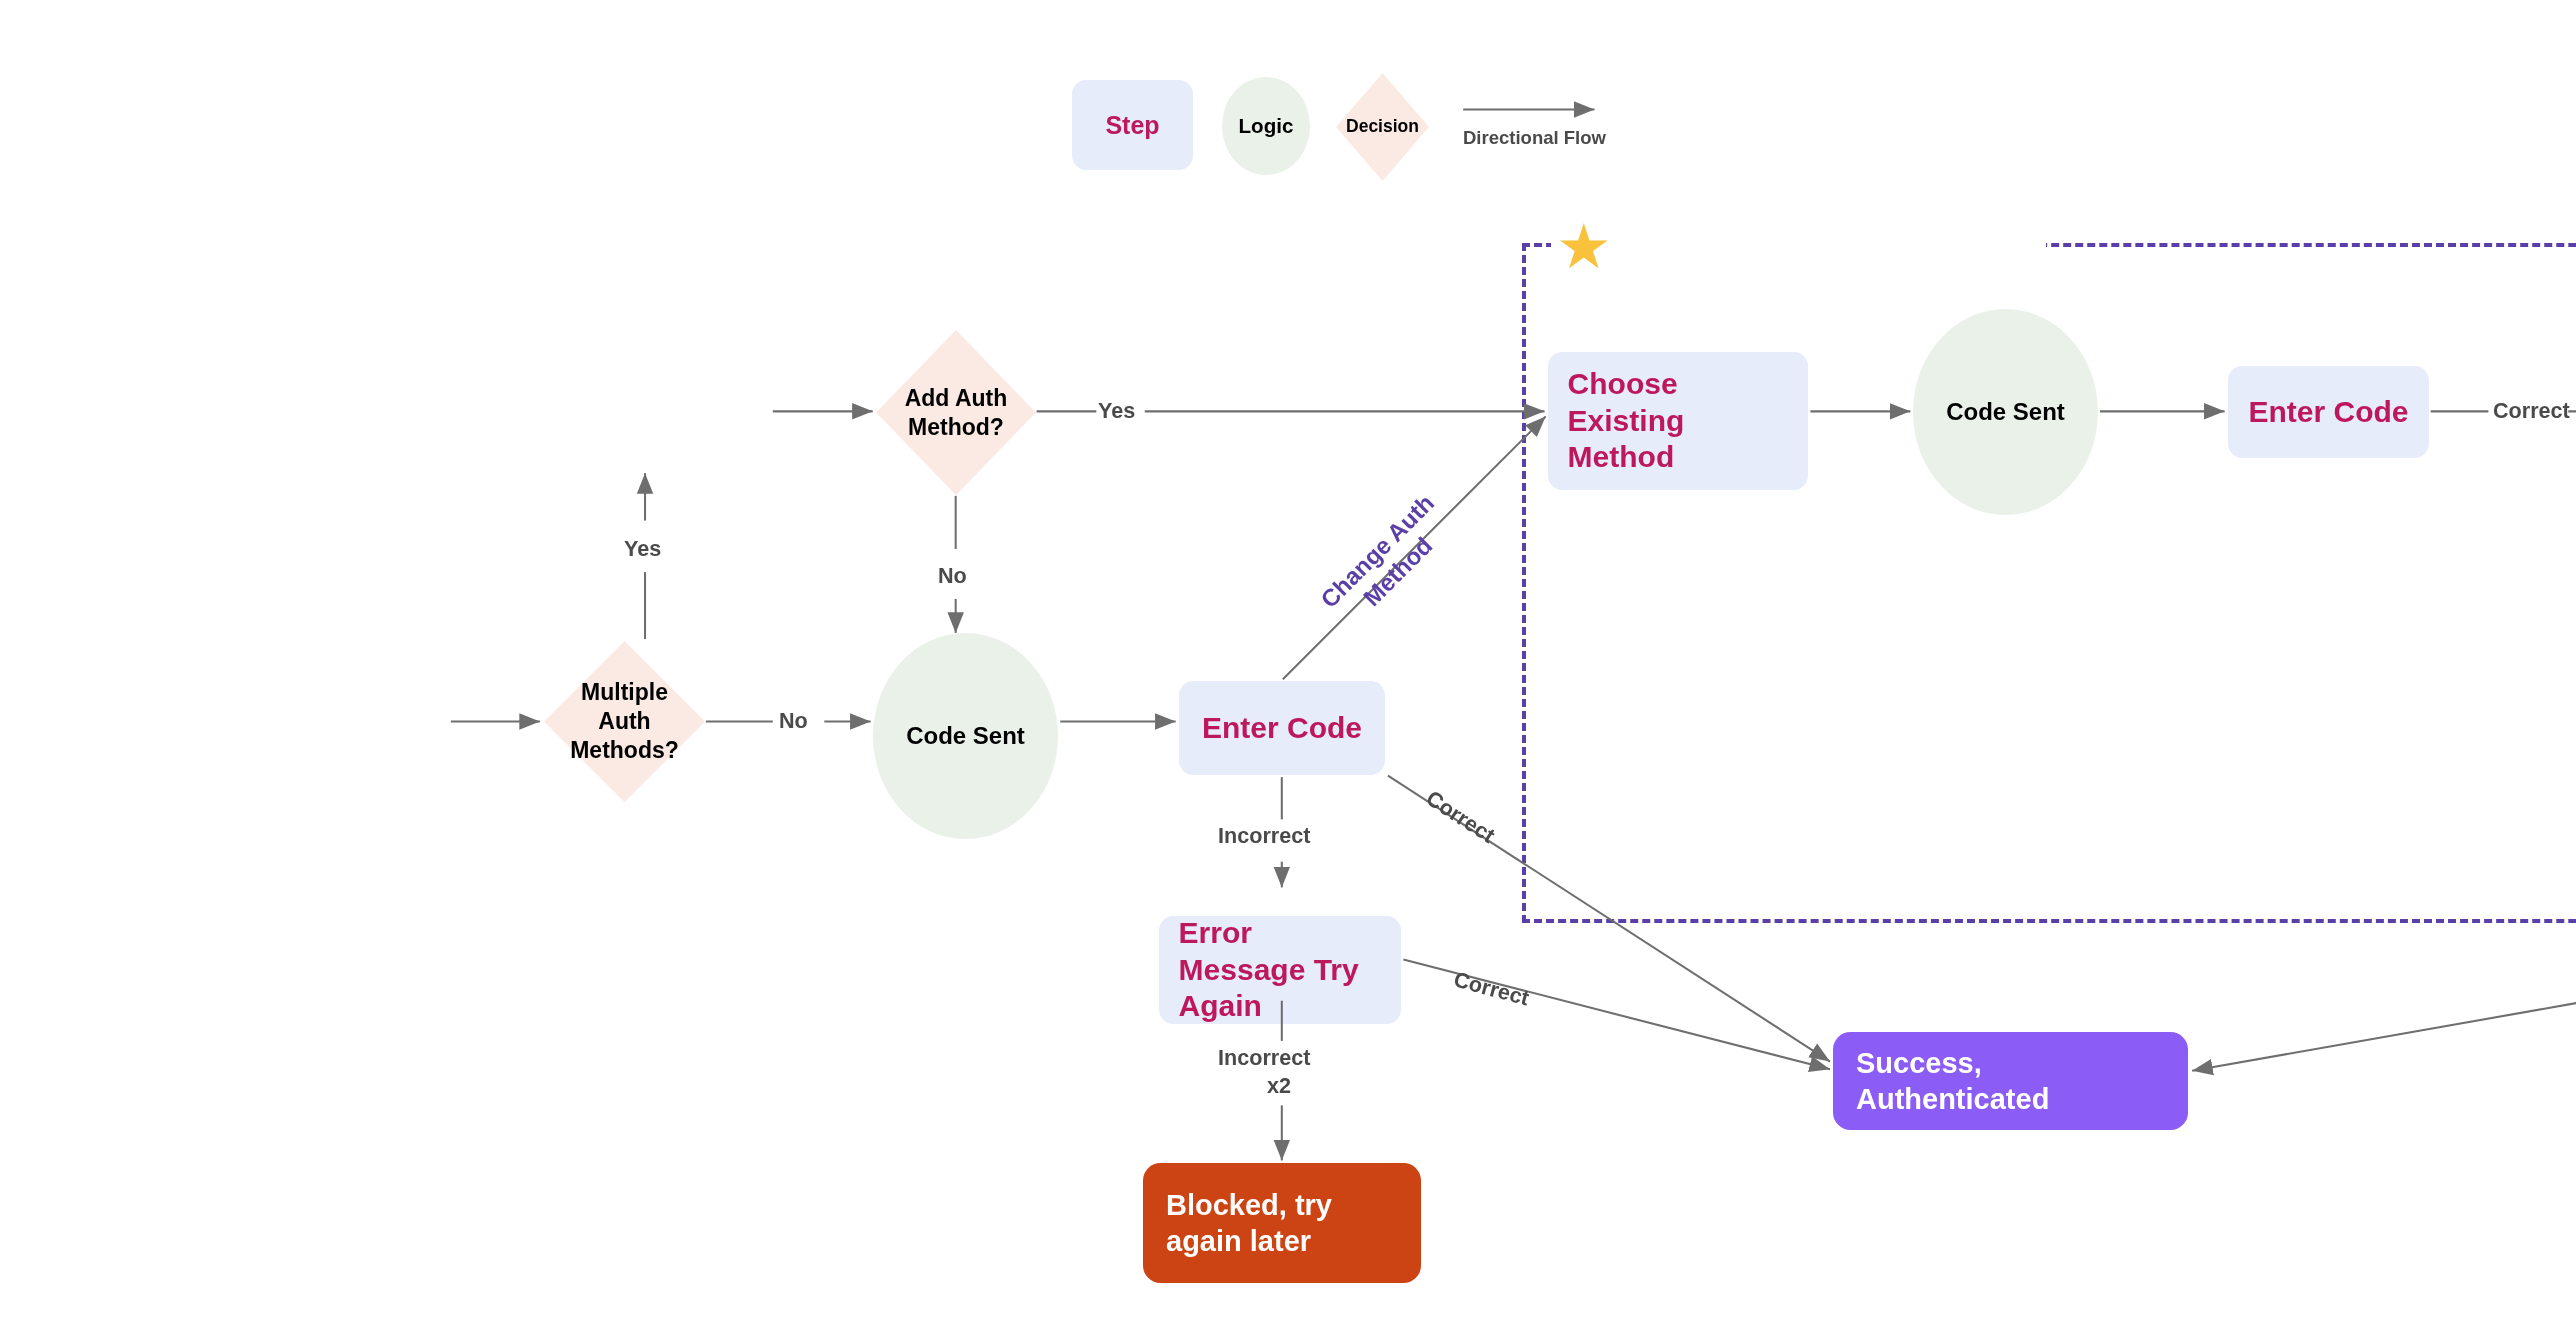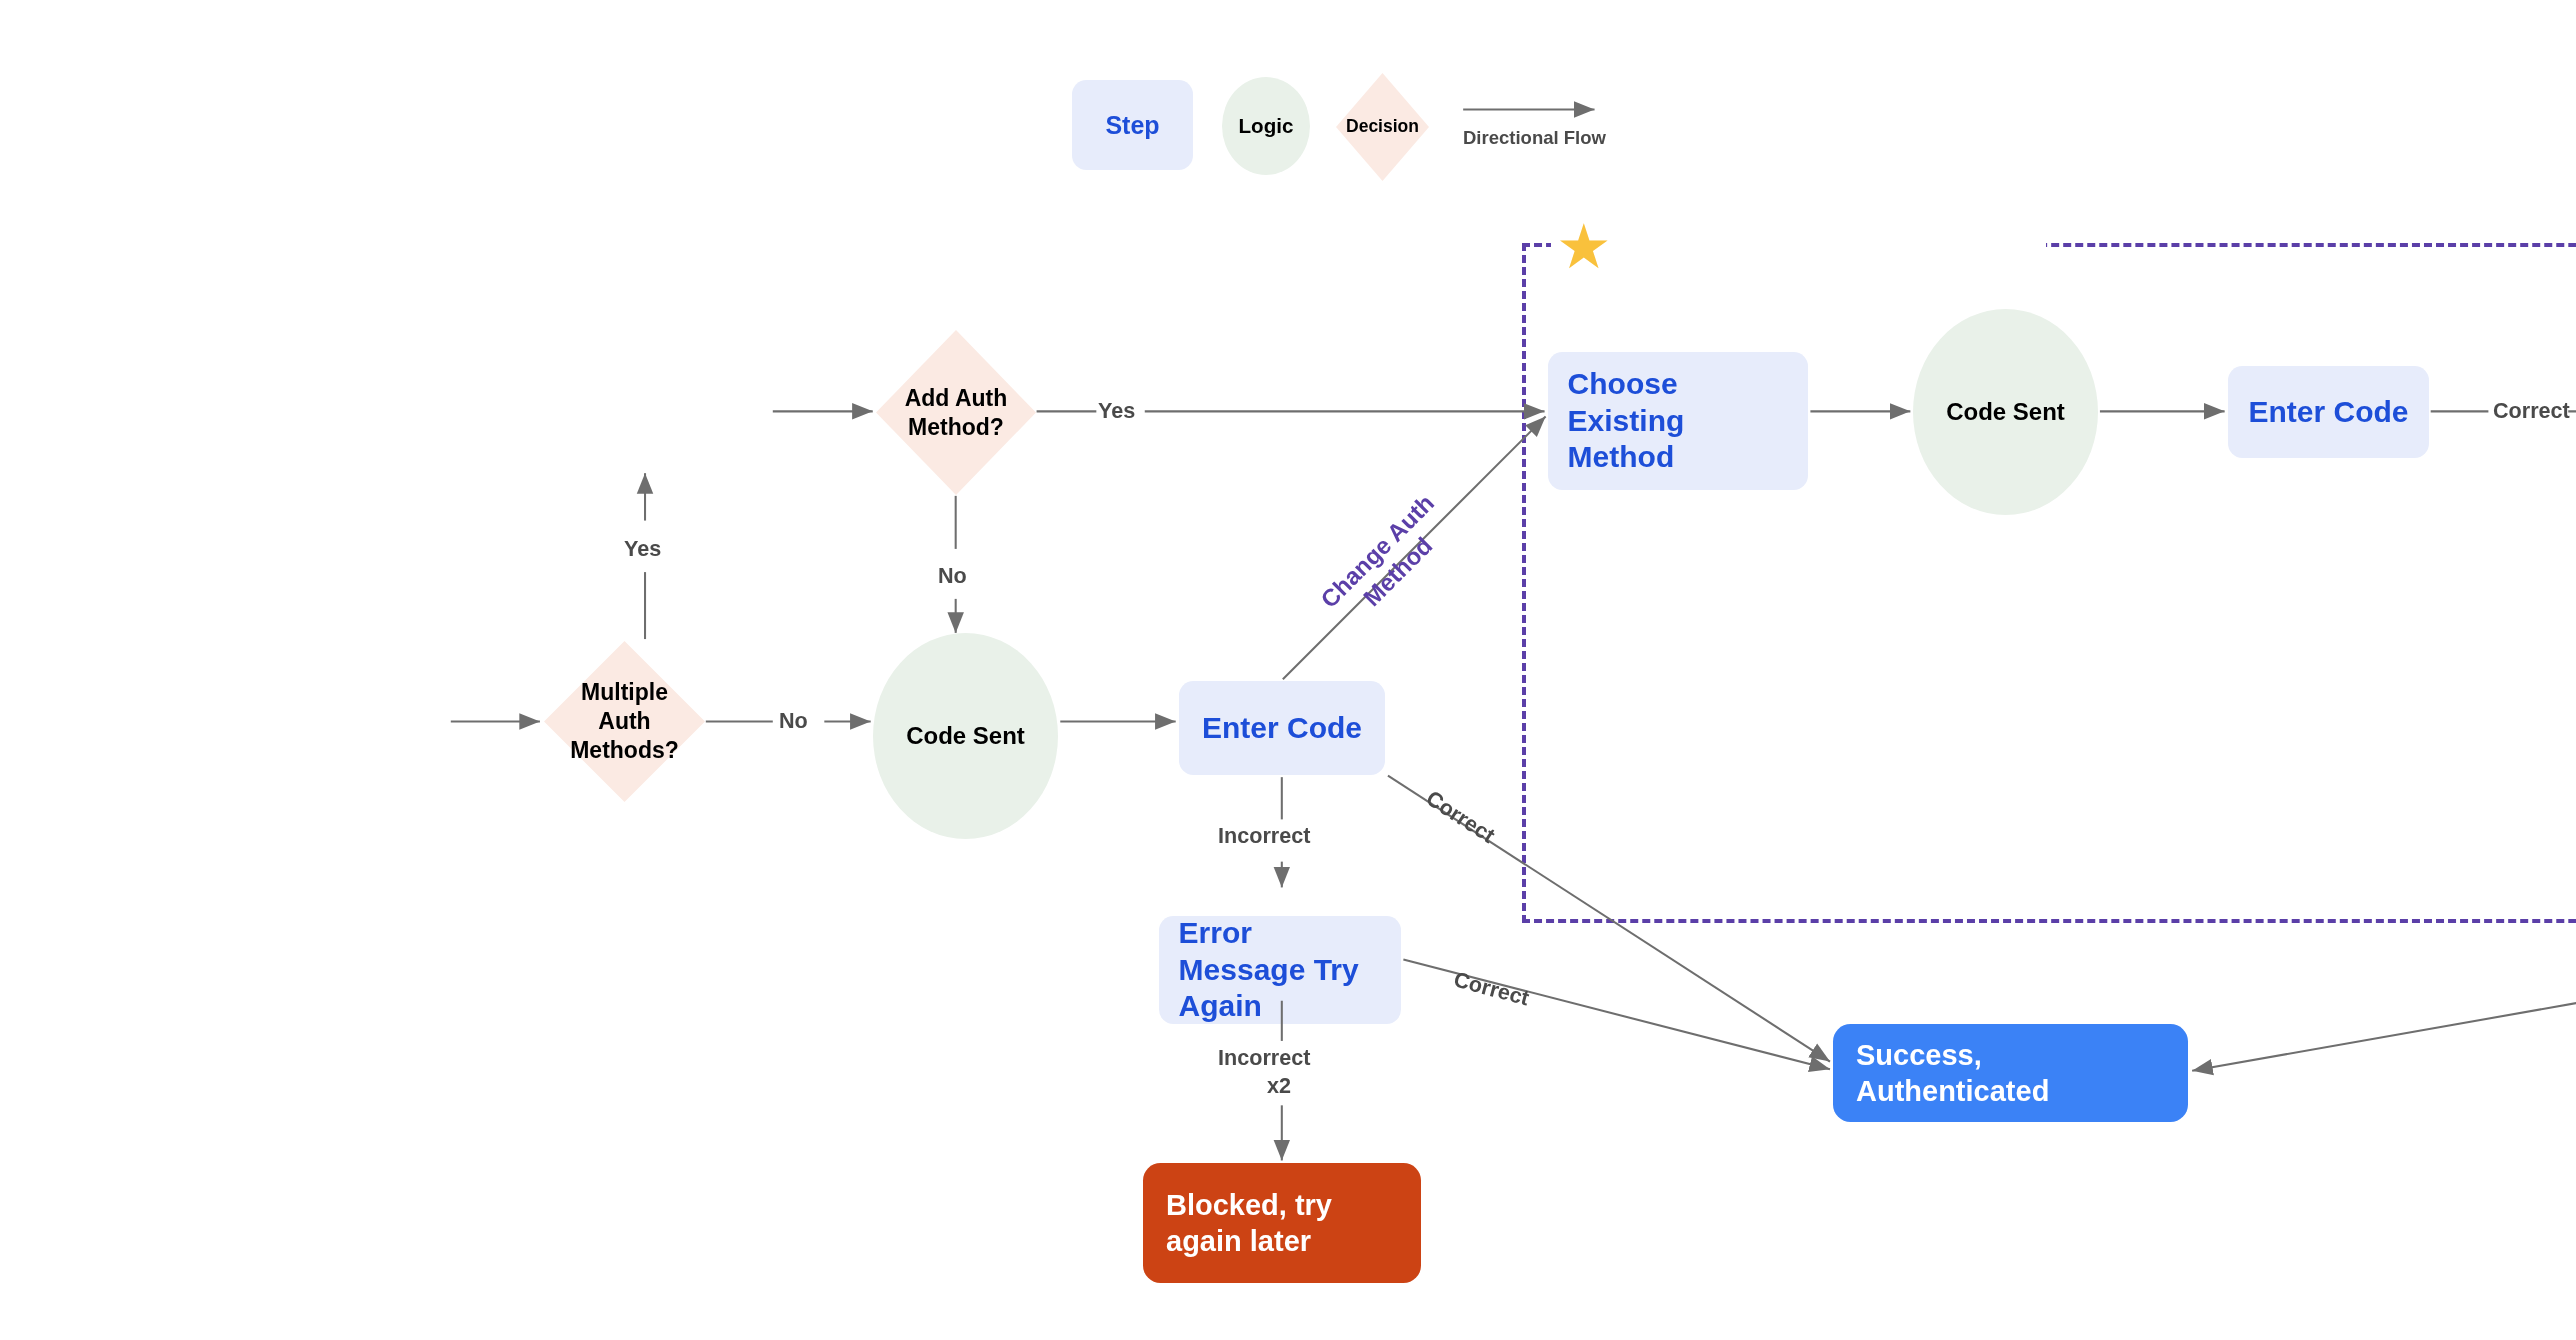--- a/index.html
+++ b/index.html
@@ -1,26 +1,26 @@
 <!DOCTYPE html>
 <html style="font-size:8.2px"><head>
 <meta charset="utf-8">
 <style>
   html,body{margin:0;padding:0;background:#ffffff;}
   body{font-family:"Liberation Sans",sans-serif;}
   #stage{position:relative;width:3492px;height:1341px;background:#ffffff;overflow:hidden;}
   .node{position:absolute;box-sizing:border-box;display:flex;align-items:center;justify-content:flex-start;}
-  .step{background:#e7ecfb;border-radius:14.4px;padding:0 19.6px;color:#1d4ed8;font-weight:bold;font-size:30px;line-height:1.22;}
+  .step{background:#e7ecfb;border-radius:14.4px;padding:0 19.6px;color:#be185d;font-weight:bold;font-size:30px;line-height:1.22;}
   .step.center{justify-content:center;text-align:center;}
   .logic{background:#e9f1e9;border-radius:50%;display:flex;align-items:center;justify-content:center;text-align:center;color:#000;font-weight:bold;font-size:24px;}
   .decision{display:flex;align-items:center;justify-content:center;text-align:center;color:#000;font-weight:bold;font-size:23px;line-height:1.25;}
   .decision .dshape{position:absolute;inset:0;background:#fbeae3;clip-path:polygon(50% 0,100% 50%,50% 100%,0 50%);}
   .decision .dtxt{position:relative;z-index:2;padding:0 3.1px;}
   .terminal{border-radius:17.5px;color:#ffffff;font-weight:bold;font-size:29px;line-height:1.25;padding:0 23px;display:flex;align-items:center;}
-  .success{background:#3b82f6;}
+  .success{background:#8b5cf6;margin-top:8px;}
   .blocked{background:#cc4314;}
   .edge-label{position:absolute;color:#4a4a4a;font-weight:bold;font-size:21.6px;white-space:nowrap;}
   .group-box{position:absolute;border:4.1px dashed #5b3fa8;box-sizing:border-box;}
   .group-title{position:absolute;color:#5b3fa8;font-weight:bold;font-size:45px;white-space:nowrap;}
   .star{position:absolute;color:#f9c13c;font-size:62px;line-height:1;}
   .legend-label{position:absolute;color:#4a4a4a;font-weight:bold;font-size:18.5px;white-space:nowrap;}
   .rot-label{position:absolute;color:#5b3fa8;font-weight:bold;font-size:24px;line-height:1.2;text-align:center;white-space:pre-line;transform-origin:center center;}
   .rot-gray{position:absolute;color:#4a4a4a;font-weight:bold;font-size:21.6px;white-space:nowrap;transform-origin:center center;}
   svg.wires{position:absolute;left:0;top:0;width:3492px;height:1341px;pointer-events:none;}
 </style>

